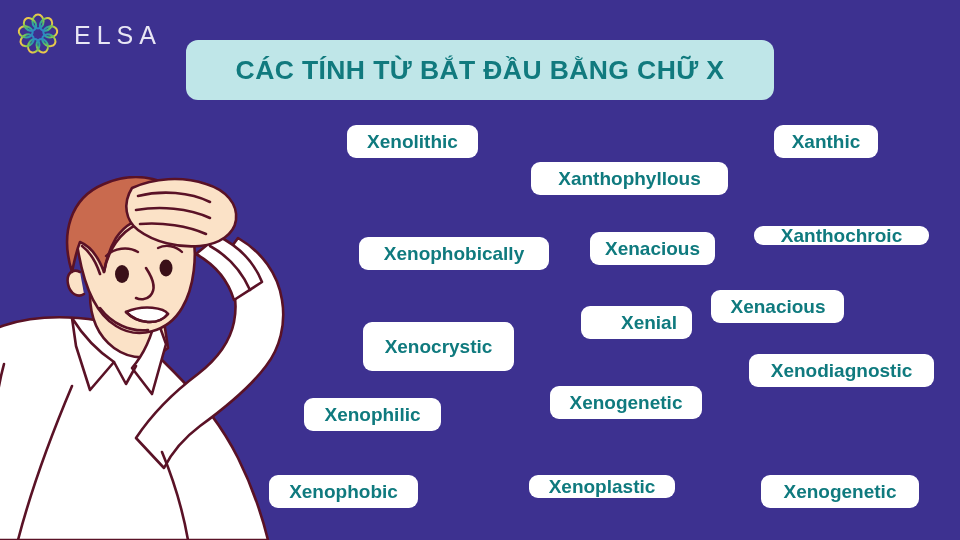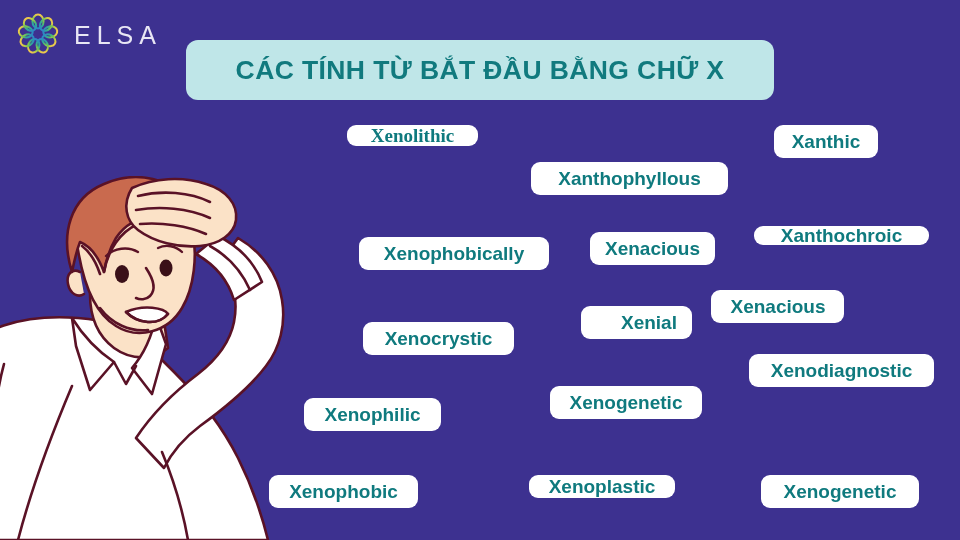--- a/index.html
+++ b/index.html
@@ -208,29 +208,29 @@
       <path d="M150 34 C 174 30, 202 32, 224 42"></path>
       <path d="M154 48 C 176 46, 202 50, 220 58"></path>
 
       <path d="M18 188 C 10 218, 6 254, 8 290"></path>
       <path d="M86 210 C 64 262, 44 318, 32 364"></path>
       <path d="M176 276 C 186 300, 196 330, 202 364"></path>
     </g>
   </svg>
 
   <div id="chip-layer">
-      <div class="chip" style="left: 347px; top: 125px; min-width: 131px; height: 21px; font-family: Liberation Serif, serif;">Xenolithic</div>
+      <div class="chip" style="left: 347px; top: 125px; min-width: 131px; height: 33px;">Xenolithic</div>
       <div class="chip" style="left: 774px; top: 125px; min-width: 104px; height: 33px;">Xanthic</div>
       <div class="chip" style="left: 531px; top: 149px; min-width: 197px; height: 33px; margin-top: 13px;">Xanthophyllous</div>
       <div class="chip" style="left: 359px; top: 237px; min-width: 190px; height: 33px;">Xenophobically</div>
       <div class="chip" style="left: 590px; top: 232px; min-width: 121px; height: 33px;">Xenacious</div>
       <div class="chip" style="left: 754px; top: 226px; min-width: 175px; height: 15px;">Xanthochroic</div>
       <div class="chip" style="left: 711px; top: 290px; min-width: 133px; height: 33px; padding-left: 16px;">Xenacious</div>
       <div class="chip" style="left: 581px; top: 306px; min-width: 89px; height: 33px; padding-left: 40px;">Xenial</div>
-      <div class="chip" style="left: 363px; top: 322px; min-width: 151px; height: 33px;">Xenocrystic</div>
+      <div class="chip" style="left: 363px; top: 322px; min-width: 151px; height: 49px;">Xenocrystic</div>
       <div class="chip" style="left: 749px; top: 354px; min-width: 185px; height: 33px;">Xenodiagnostic</div>
       <div class="chip" style="left: 550px; top: 386px; min-width: 152px; height: 33px;">Xenogenetic</div>
       <div class="chip" style="left: 304px; top: 398px; min-width: 137px; height: 33px;">Xenophilic</div>
       <div class="chip" style="left: 269px; top: 475px; min-width: 149px; height: 33px;">Xenophobic</div>
       <div class="chip" style="left: 529px; top: 475px; min-width: 146px; height: 23px;">Xenoplastic</div>
       <div class="chip" style="left: 761px; top: 475px; min-width: 158px; height: 33px;">Xenogenetic</div>
     </div>
 
 </div>
 

